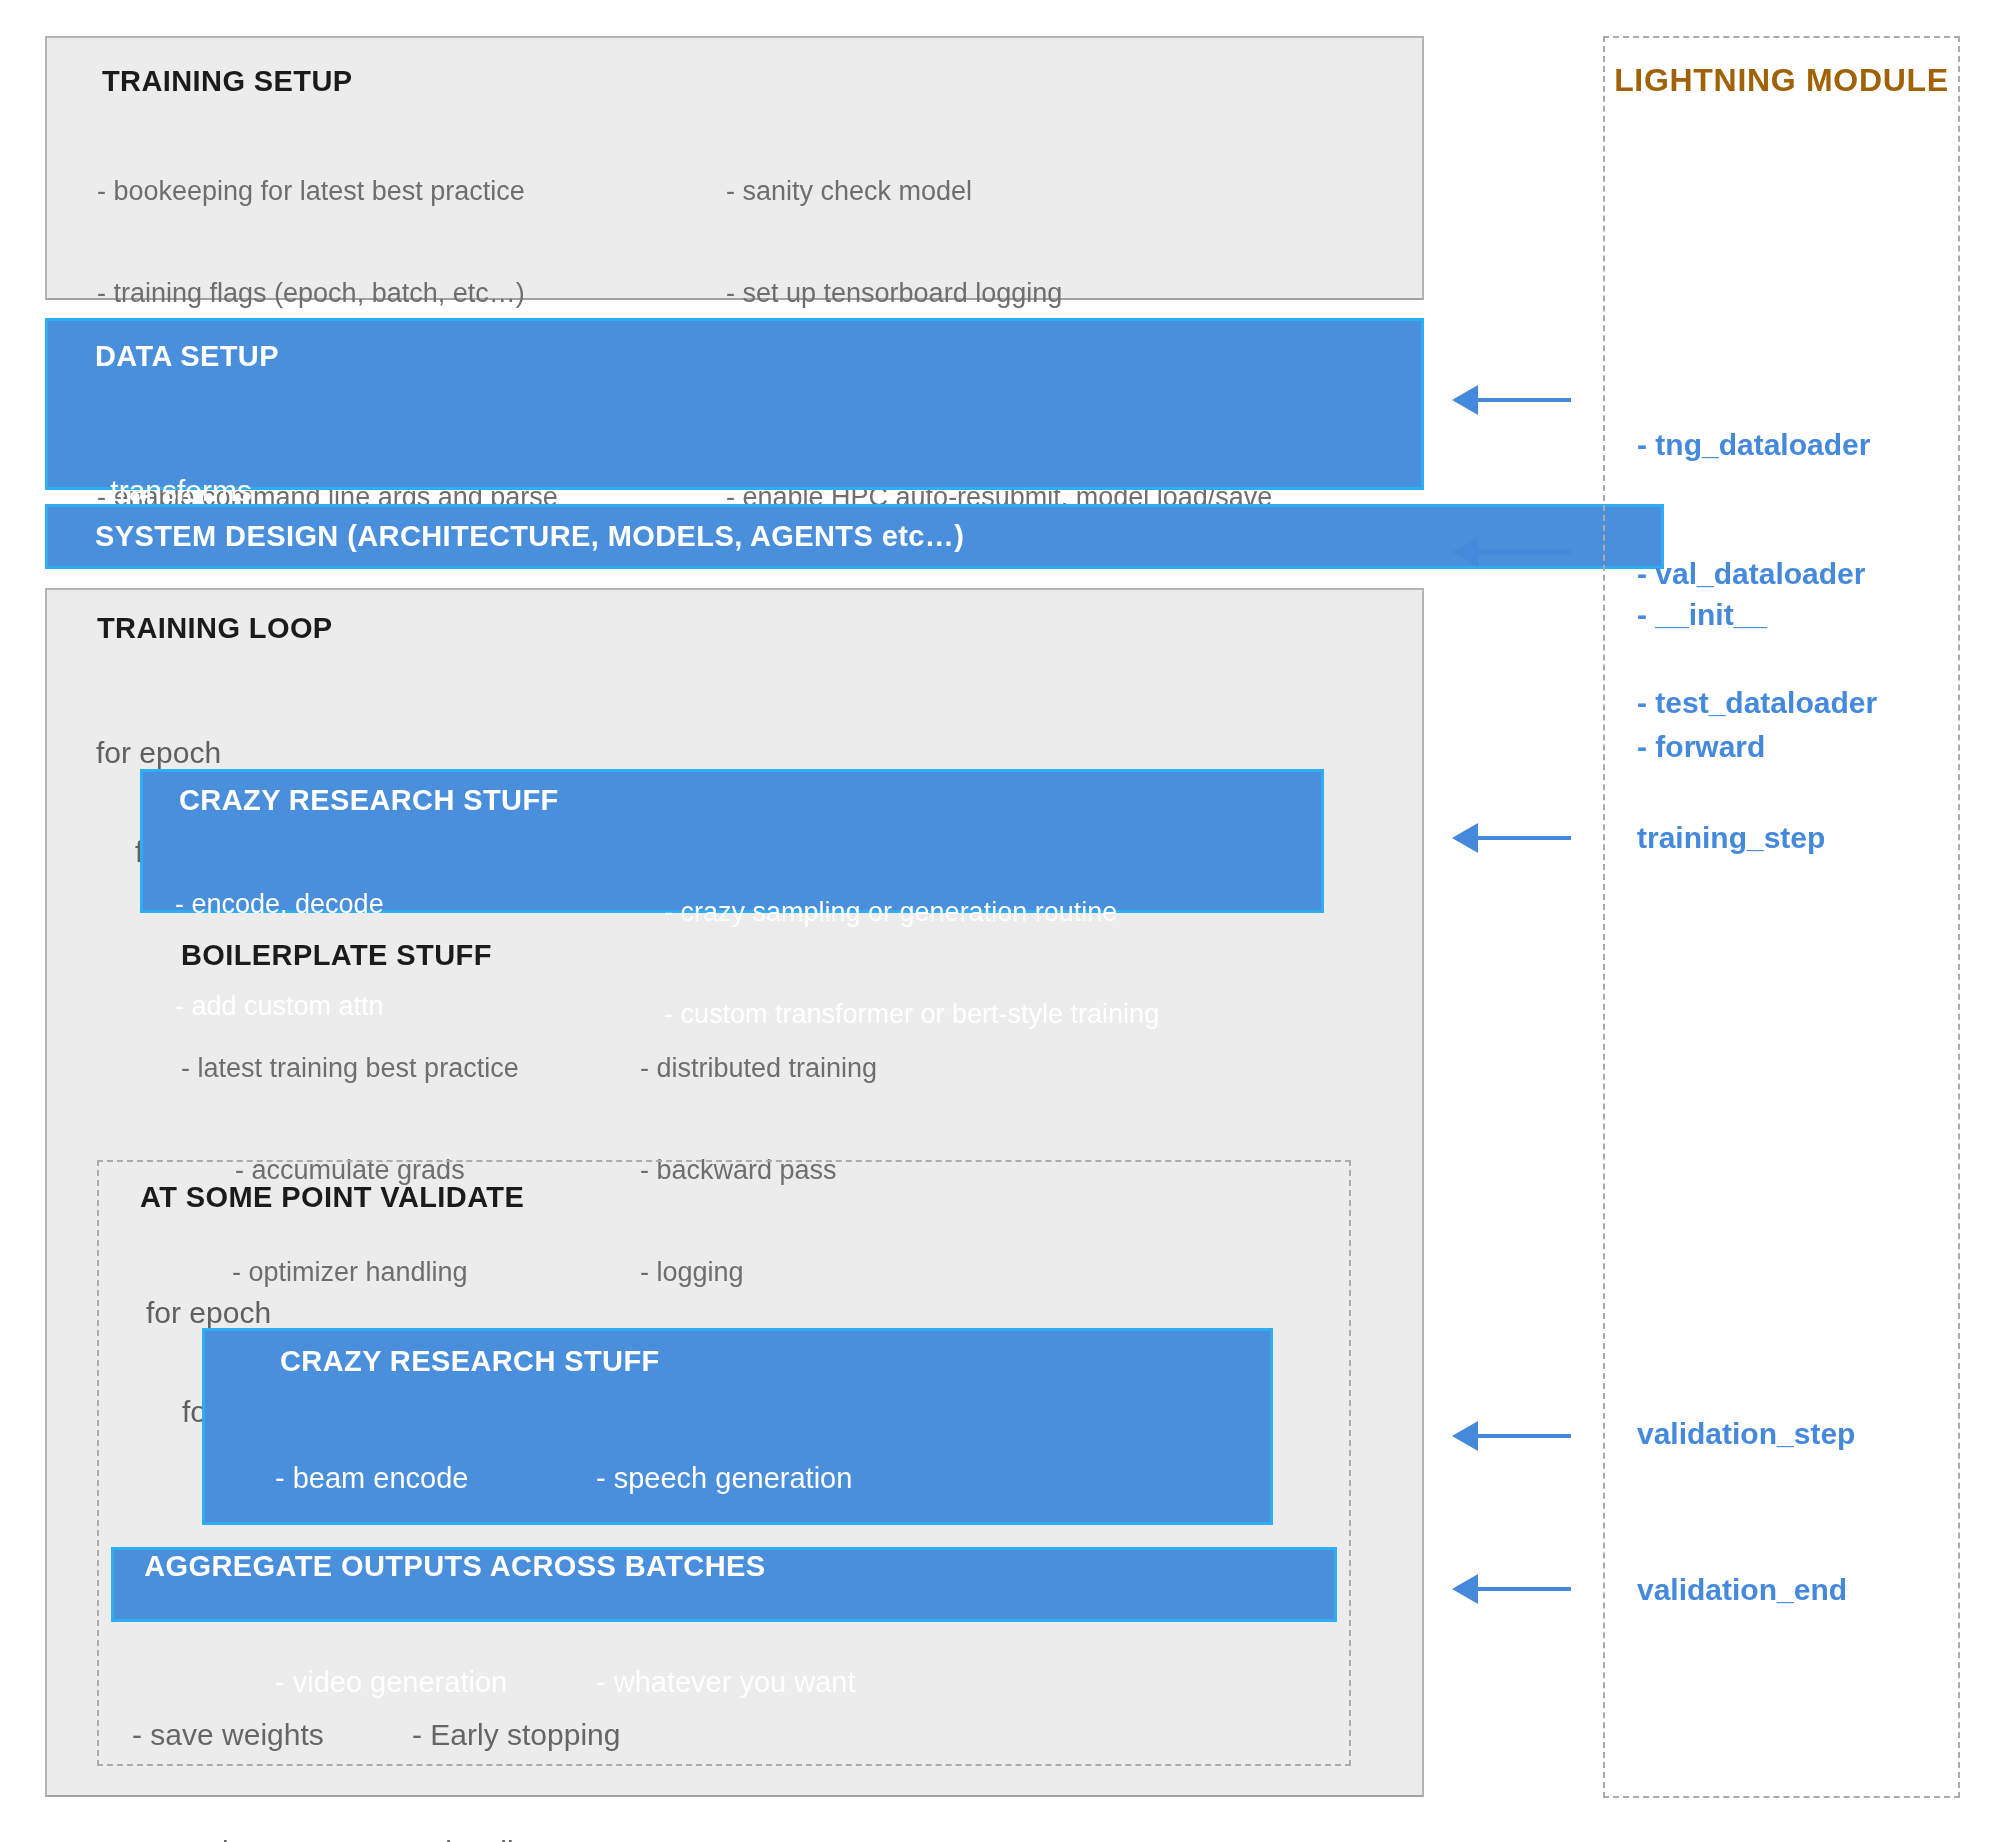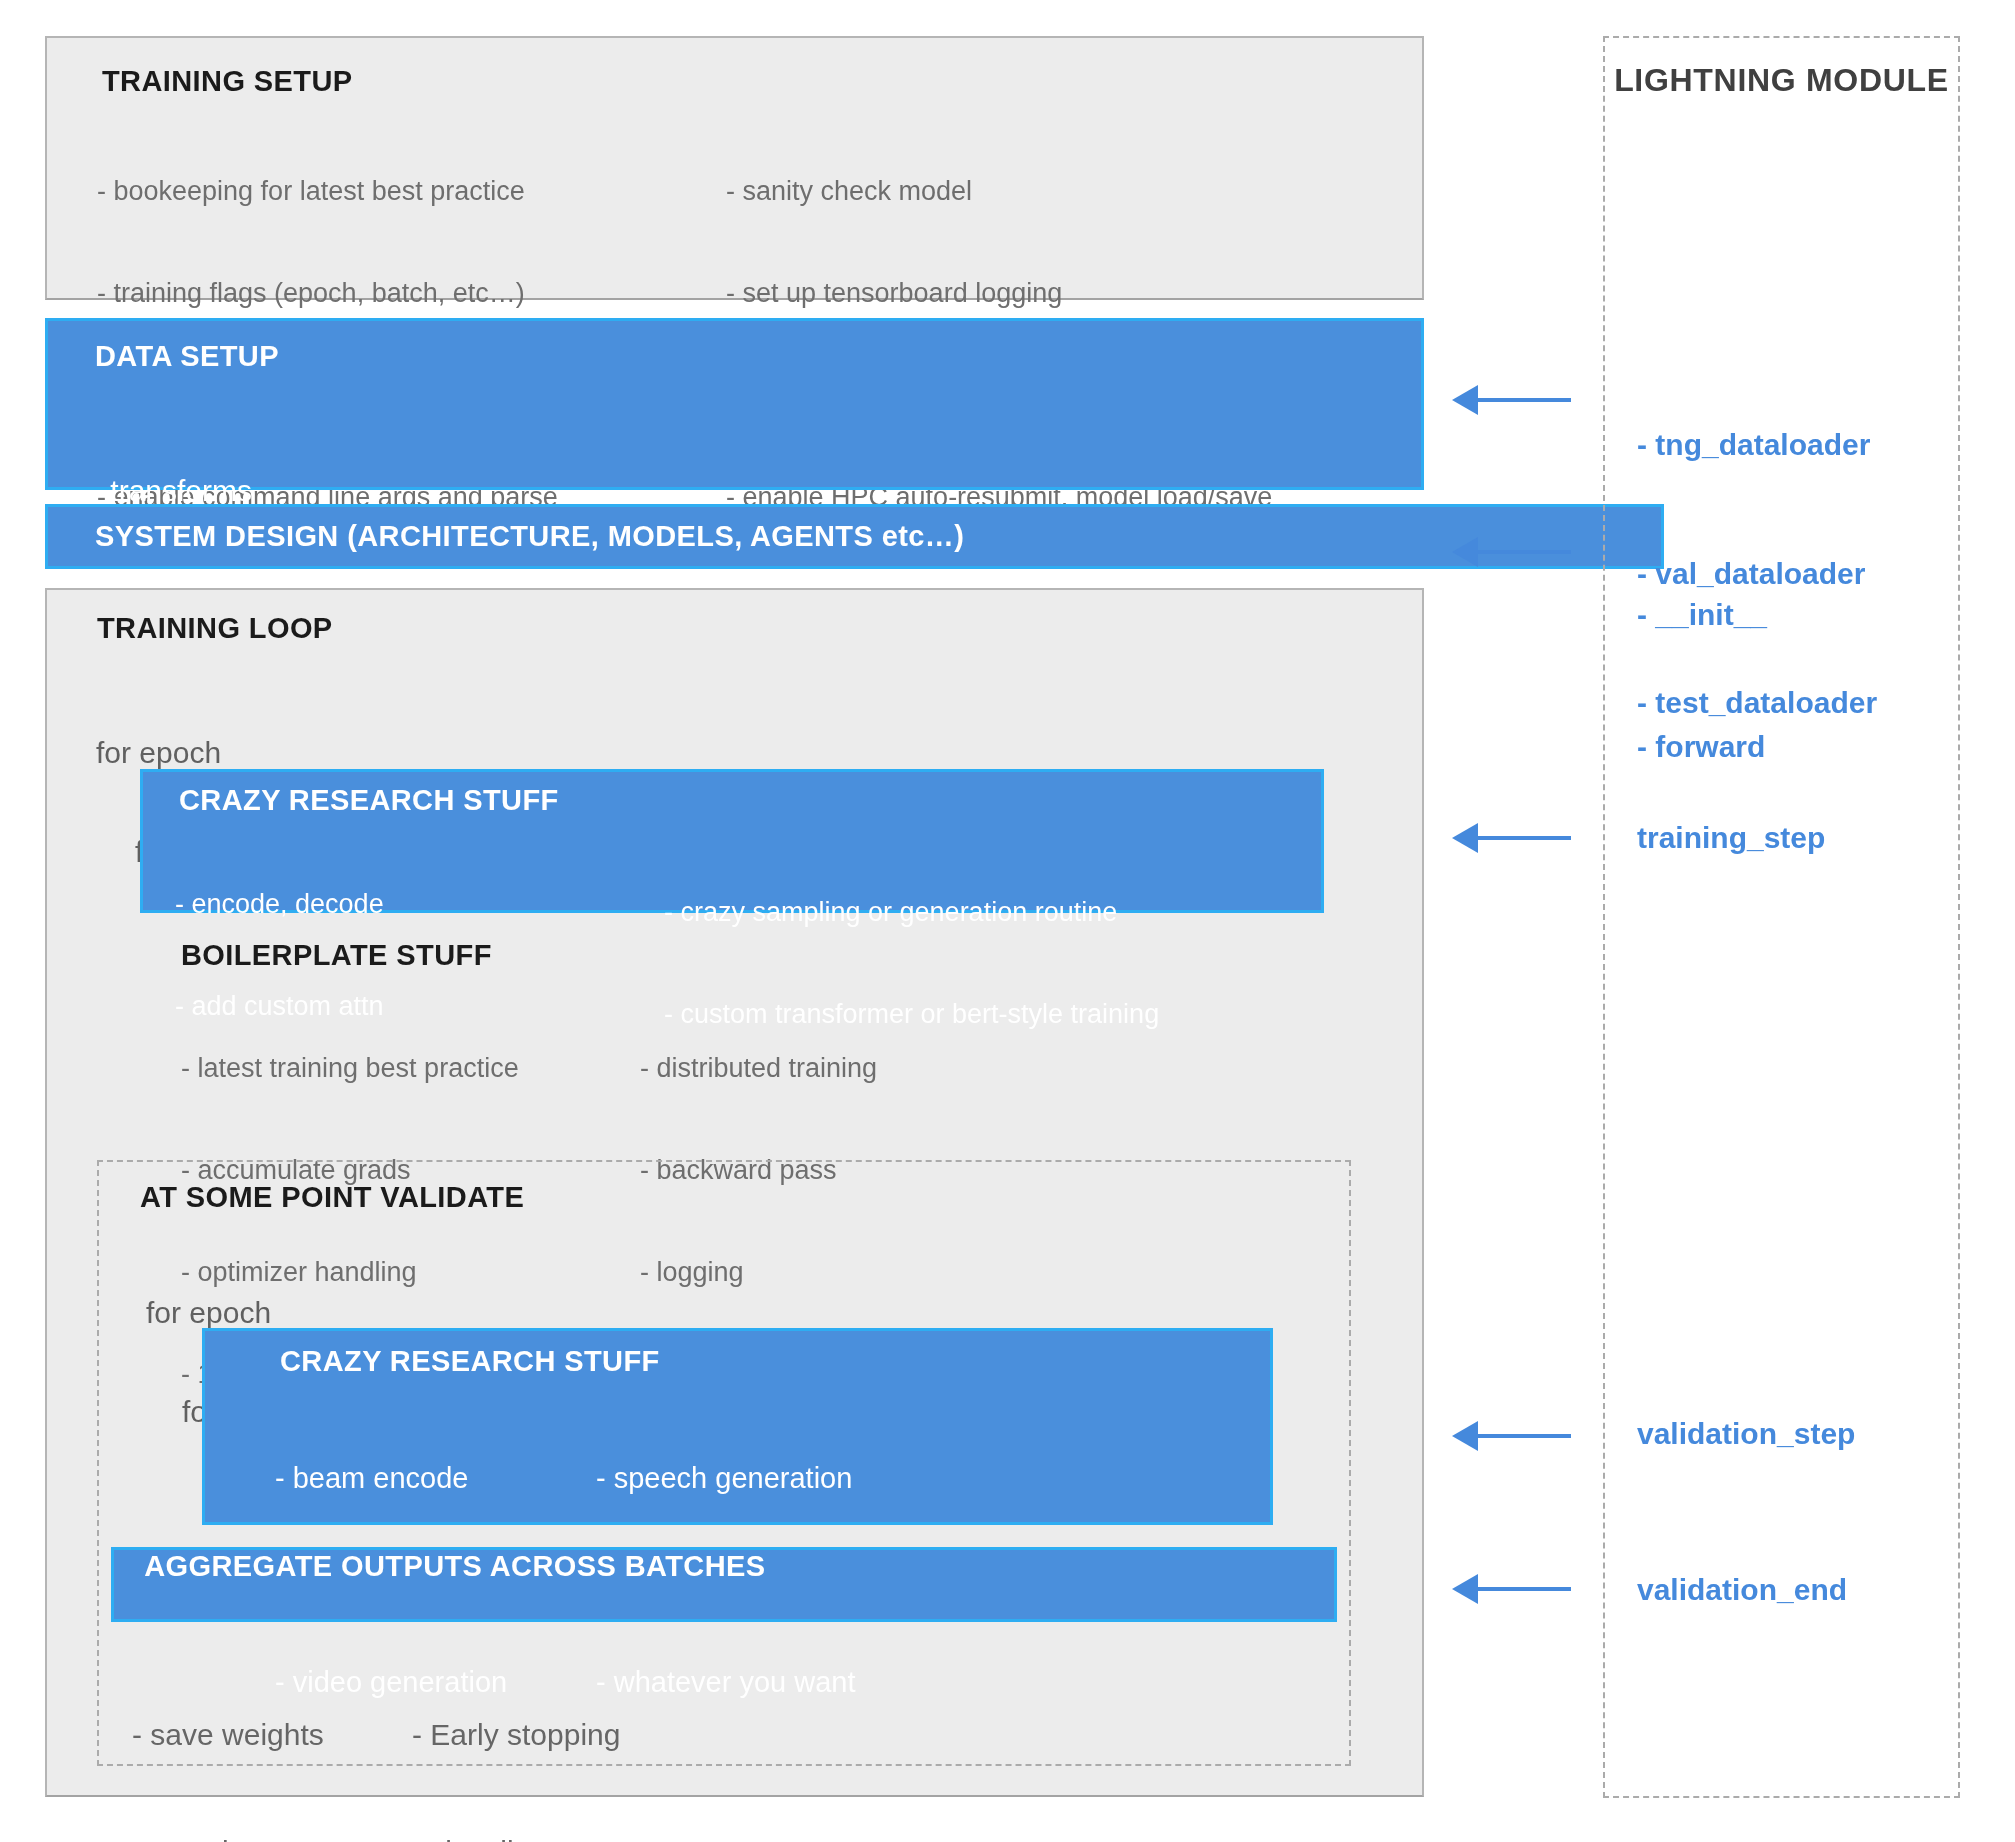--- a/index.html
+++ b/index.html
@@ -13,21 +13,21 @@
   .bbox{background:#4a8fdc;border:3.6px solid #2eadf2;}
   
   .boxtitle{font-size:29px;font-weight:700;color:#1b1b1b;letter-spacing:0.4px;white-space:nowrap;}
   .wtitle{font-size:29px;font-weight:700;color:#ffffff;letter-spacing:0.4px;white-space:nowrap;}
   .gitems{font-size:27px;color:#6e6e6e;line-height:34px;white-space:pre;}
   .gitems-lg{font-size:30px;color:#666666;line-height:44px;white-space:pre;}
   .witems{font-size:27px;color:#ffffff;line-height:34px;white-space:pre;}
   .witems-lg{font-size:29px;color:#ffffff;line-height:34px;white-space:pre;}
   .loop{font-size:30px;color:#606060;line-height:33px;white-space:pre;}
   .bluelabel{font-size:30px;font-weight:700;color:#4589dc;line-height:43px;white-space:pre;}
-  .lm-title{font-size:32px;font-weight:700;color:#404040;letter-spacing:0.7px;text-align:center;}
+  .lm-title{font-size:32px;font-weight:700;color:#a16207;letter-spacing:0.7px;text-align:center;}
   
   .arrow{position:absolute;width:121px;height:30px;}
   .arrow .shaft{position:absolute;left:20px;top:13px;width:99px;height:4.3px;background:#4589dc;}
   .arrow .head{position:absolute;left:0;top:0;width:0;height:0;
                border-top:15px solid transparent;border-bottom:15px solid transparent;
                border-right:26px solid #4589dc;}
 </style>
 </head>
 <body>
 
@@ -76,21 +76,21 @@
         <div>- encode, decode</div>
         <div>- add custom attn</div>
       </div>
       <div class="abs witems" style="left:521px;top:55px;">
         <div>- crazy sampling or generation routine</div>
         <div>- custom transformer or bert-style training</div>
       </div>
     </div>
 
     <div class="abs boxtitle" style="left:134px;top:349px;">BOILERPLATE STUFF</div>
-    <div class="abs gitems" style="left:134px;top:393px;">
+    <div class="abs gitems" style="left:134px;top:393px;text-align:center;">
       <div>- latest training best practice</div>
       <div>- accumulate grads</div>
       <div>- optimizer handling</div>
       <div>- 16-bit</div>
     </div>
     <div class="abs gitems" style="left:593px;top:393px;">
       <div>- distributed training</div>
       <div>- backward pass</div>
       <div>- logging</div>
       <div>- etc…</div>

